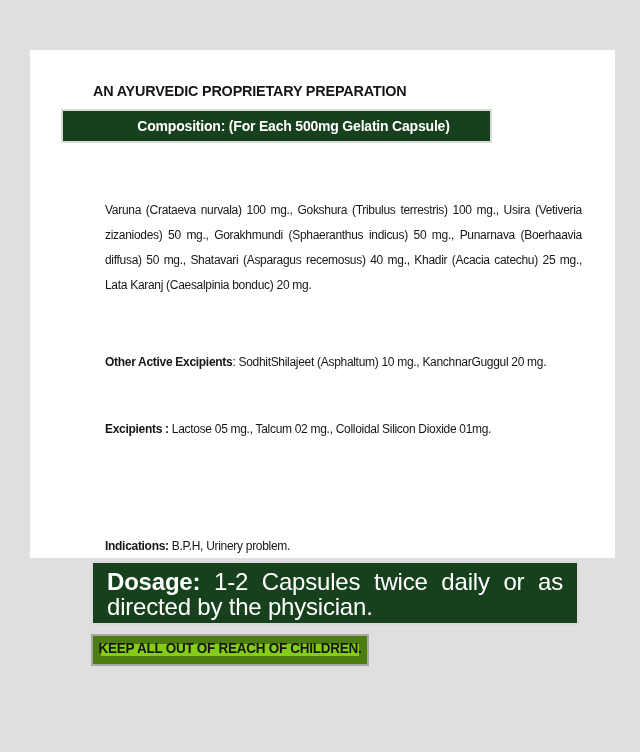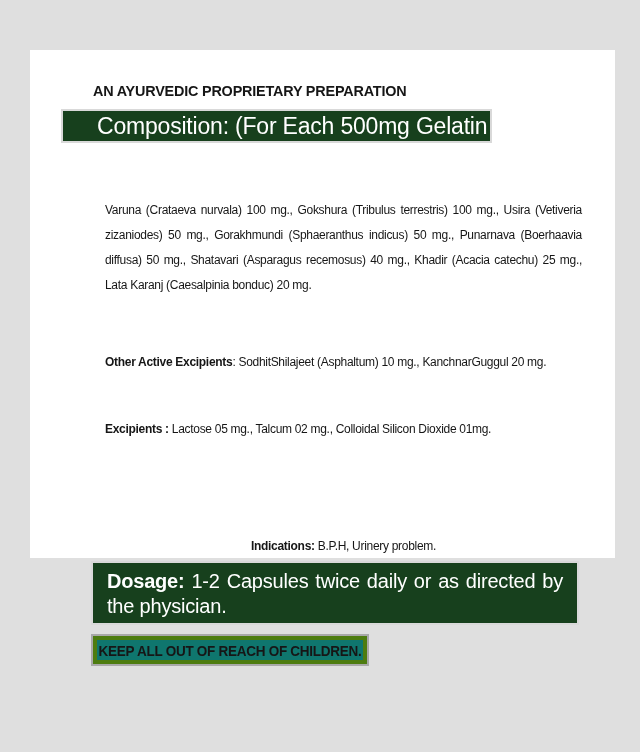--- a/index.html
+++ b/index.html
@@ -19,57 +19,58 @@
   .hdr{
     position:absolute;left:63px;top:32px;
     font-size:15px;font-weight:bold;letter-spacing:-0.2px;
     white-space:nowrap;
     transform:scaleX(0.96);transform-origin:left top;
   }
   .banner{
     position:absolute;left:33px;top:61px;
     width:427px;height:30px;
     background:#17401d;
-    color:#ffffff;font-weight:normal;font-size:23px;
+    color:#ffffff;font-weight:bold;font-size:14px;
     display:flex;align-items:center;
     padding-left:34px;box-sizing:border-box;
     white-space:nowrap;letter-spacing:-0.2px;
     box-shadow:0 0 0 2px #d9d9d9;
+    justify-content:center;
   }
   .subhead{
     position:absolute;left:63px;top:103px;
     font-size:19px;font-weight:bold;letter-spacing:-0.2px;
   }
   .para{
     position:absolute;left:63px;width:477px;
     font-size:12px;line-height:25px;letter-spacing:-0.3px;
     text-align:justify;margin:12px;
   }
   .para b{letter-spacing:-0.3px;}
   #dry-powder-text{top:136px;}
   #other-active{top:288px;}
   #excipients{top:355px;}
   #preservatives{top:423px;text-align:left;}
-  #indications{top:472px;text-align:center;}
+  #indications{top:472px;text-align:left;}
   .dosage{
     position:absolute;left:63px;top:513px;
     width:484px;height:60px;box-sizing:border-box;
     background:#17401d;color:#ffffff;
-    font-size:20px;line-height:25px;letter-spacing:-0.2px;
+    font-size:24px;line-height:25px;letter-spacing:-0.2px;
     padding:6px 14px 0 14px;
     text-align:justify;
     box-shadow:0 0 0 2px #d9d9d9;
   }
   .warnbox{
     position:absolute;left:63px;top:586px;
     width:274px;height:28px;box-sizing:border-box;
-    border:4px solid #4d7c0f;
+    border:8px solid #4d7c0f;
     outline:2px solid #a8a8a8;
-    display:flex;align-items:center;justify-content:center;
-    background:#0f766e;
+    display:flex;align-items:flex-end;justify-content:center;
+    background:#84cc16;
   }
   .warnbox span{
     font-size:15px;font-weight:bold;white-space:nowrap;
     letter-spacing:-0.3px;
     transform:scaleX(0.9);transform-origin:center center;
   }
 </style>
 </head>
 <body>
 

